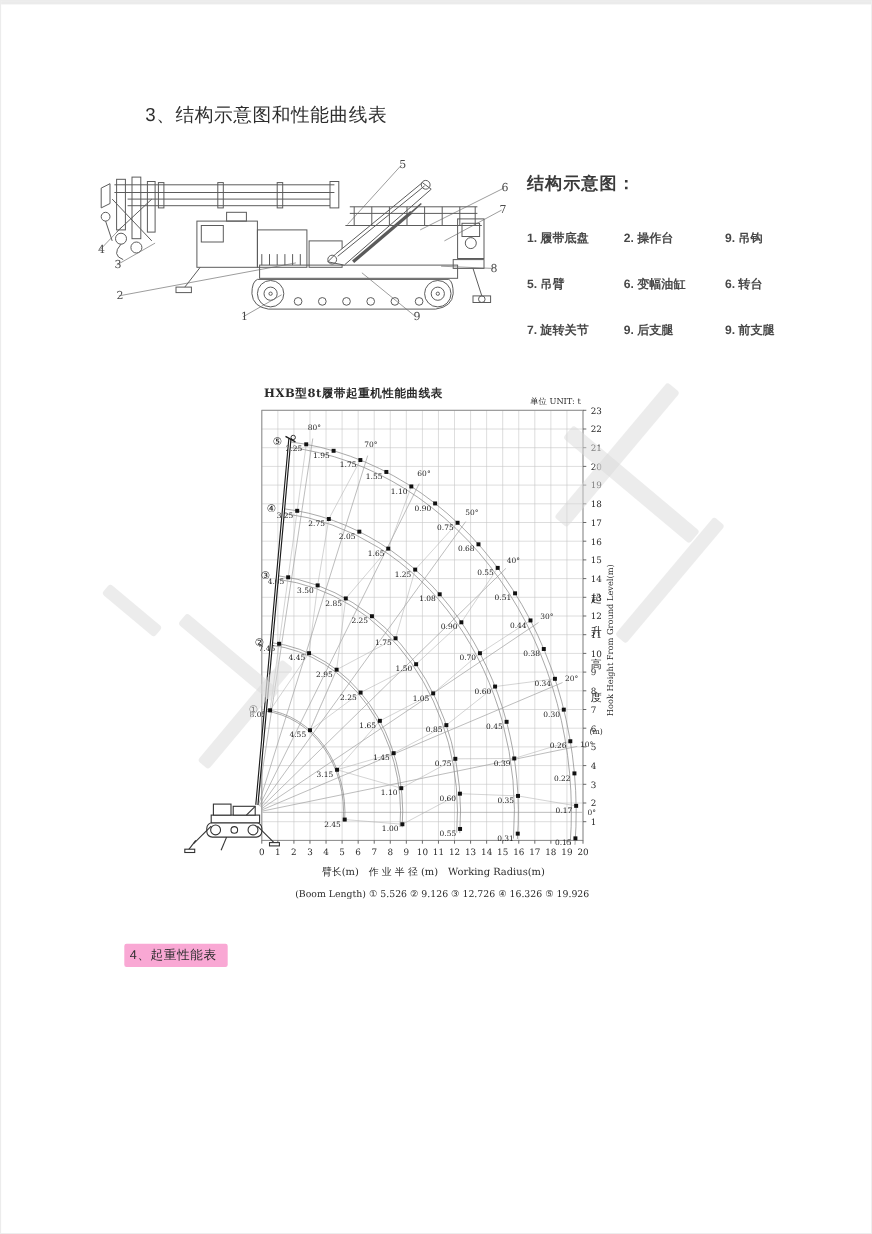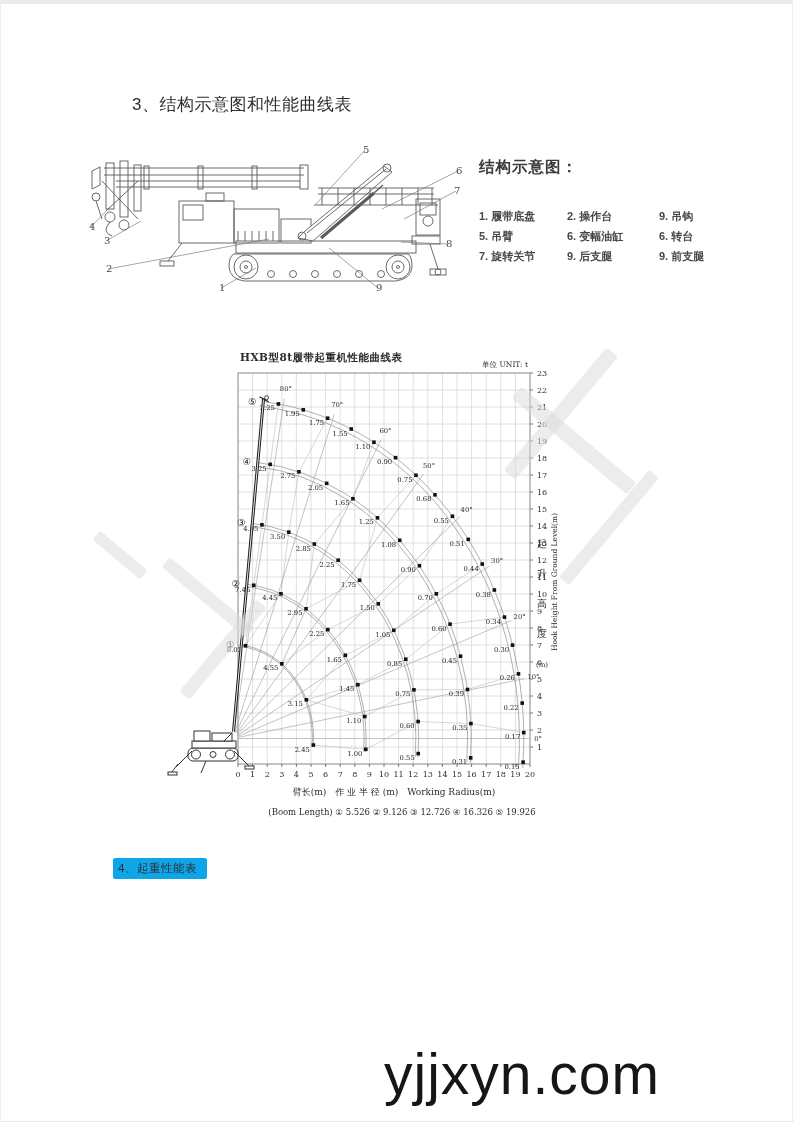--- a/index.html
+++ b/index.html
@@ -2,24 +2,24 @@
 <html><head>
 <meta charset="utf-8">
 <style>
   html,body{margin:0;padding:0;}
   body{width:793px;height:1122px;position:relative;background:#fdfdfd;overflow:hidden;
        font-family:"Liberation Sans",sans-serif;}
   .page{position:absolute;inset:0;background:#ffffff;border:1px solid #ececec;}
   .edge-top{position:absolute;left:0;top:0;width:100%;height:3px;background:#ebebeb;}
   .h3{position:absolute;left:131px;top:92px;font-size:17px;color:#2e2e2e;letter-spacing:.5px;}
   .h4{position:absolute;left:112px;top:857px;font-size:11.5px;color:#2e2e2e;letter-spacing:.5px;
-      background:#0ea5e9;padding:3px 10px 3px 5px;border-radius:2px;}
+      background:#f9a8d4;padding:3px 10px 3px 5px;border-radius:2px;}
   .legend{position:absolute;left:478px;top:156px;width:250px;color:#3c3c3c;}
   .legend .ltitle{font-size:15.5px;font-weight:bold;color:#3a3a3a;margin-bottom:31px;letter-spacing:1px;}
-  .legend .grid{display:grid;grid-template-columns:88px 92px auto;row-gap:5px;
+  .legend .grid{display:grid;grid-template-columns:88px 92px auto;row-gap:27px;
       font-size:11px;font-weight:600;color:#474747;white-space:nowrap;}
   .drawing-wrap{position:absolute;left:85px;top:140px;width:380px;height:165px;}
   .chart-wrap{position:absolute;left:165px;top:346px;width:406px;height:478px;z-index:1;}
   svg text{font-family:"DejaVu Serif",serif;}
   .wm{position:absolute;background:#d9d9d9;opacity:.5;pointer-events:none;z-index:3;border-radius:3px;}
   .bigwm{position:absolute;left:383px;top:1040px;font-size:57px;color:#161616;
         font-family:"Liberation Sans",sans-serif;letter-spacing:1px;z-index:4;}
 </style>
 </head>
 <body>
@@ -478,14 +478,13 @@
 
   <div class="wm" style="left:480px;top:405px;width:160px;height:15px;transform:rotate(-50deg);"></div>
   <div class="wm" style="left:498px;top:432px;width:150px;height:15px;transform:rotate(40deg);"></div>
   <div class="wm" style="left:538px;top:520px;width:140px;height:13px;transform:rotate(-50deg);"></div>
   <div class="wm" style="left:152px;top:590px;width:110px;height:13px;transform:rotate(40deg);"></div>
   <div class="wm" style="left:162px;top:642px;width:120px;height:13px;transform:rotate(-50deg);"></div>
   <div class="wm" style="left:88px;top:548px;width:62px;height:12px;transform:rotate(40deg);"></div>
 
   <div class="h4">4、起重性能表</div>
 
-  <div class="bigwm">yjjxyn.com</div>
 </div>
 
 </body></html>

